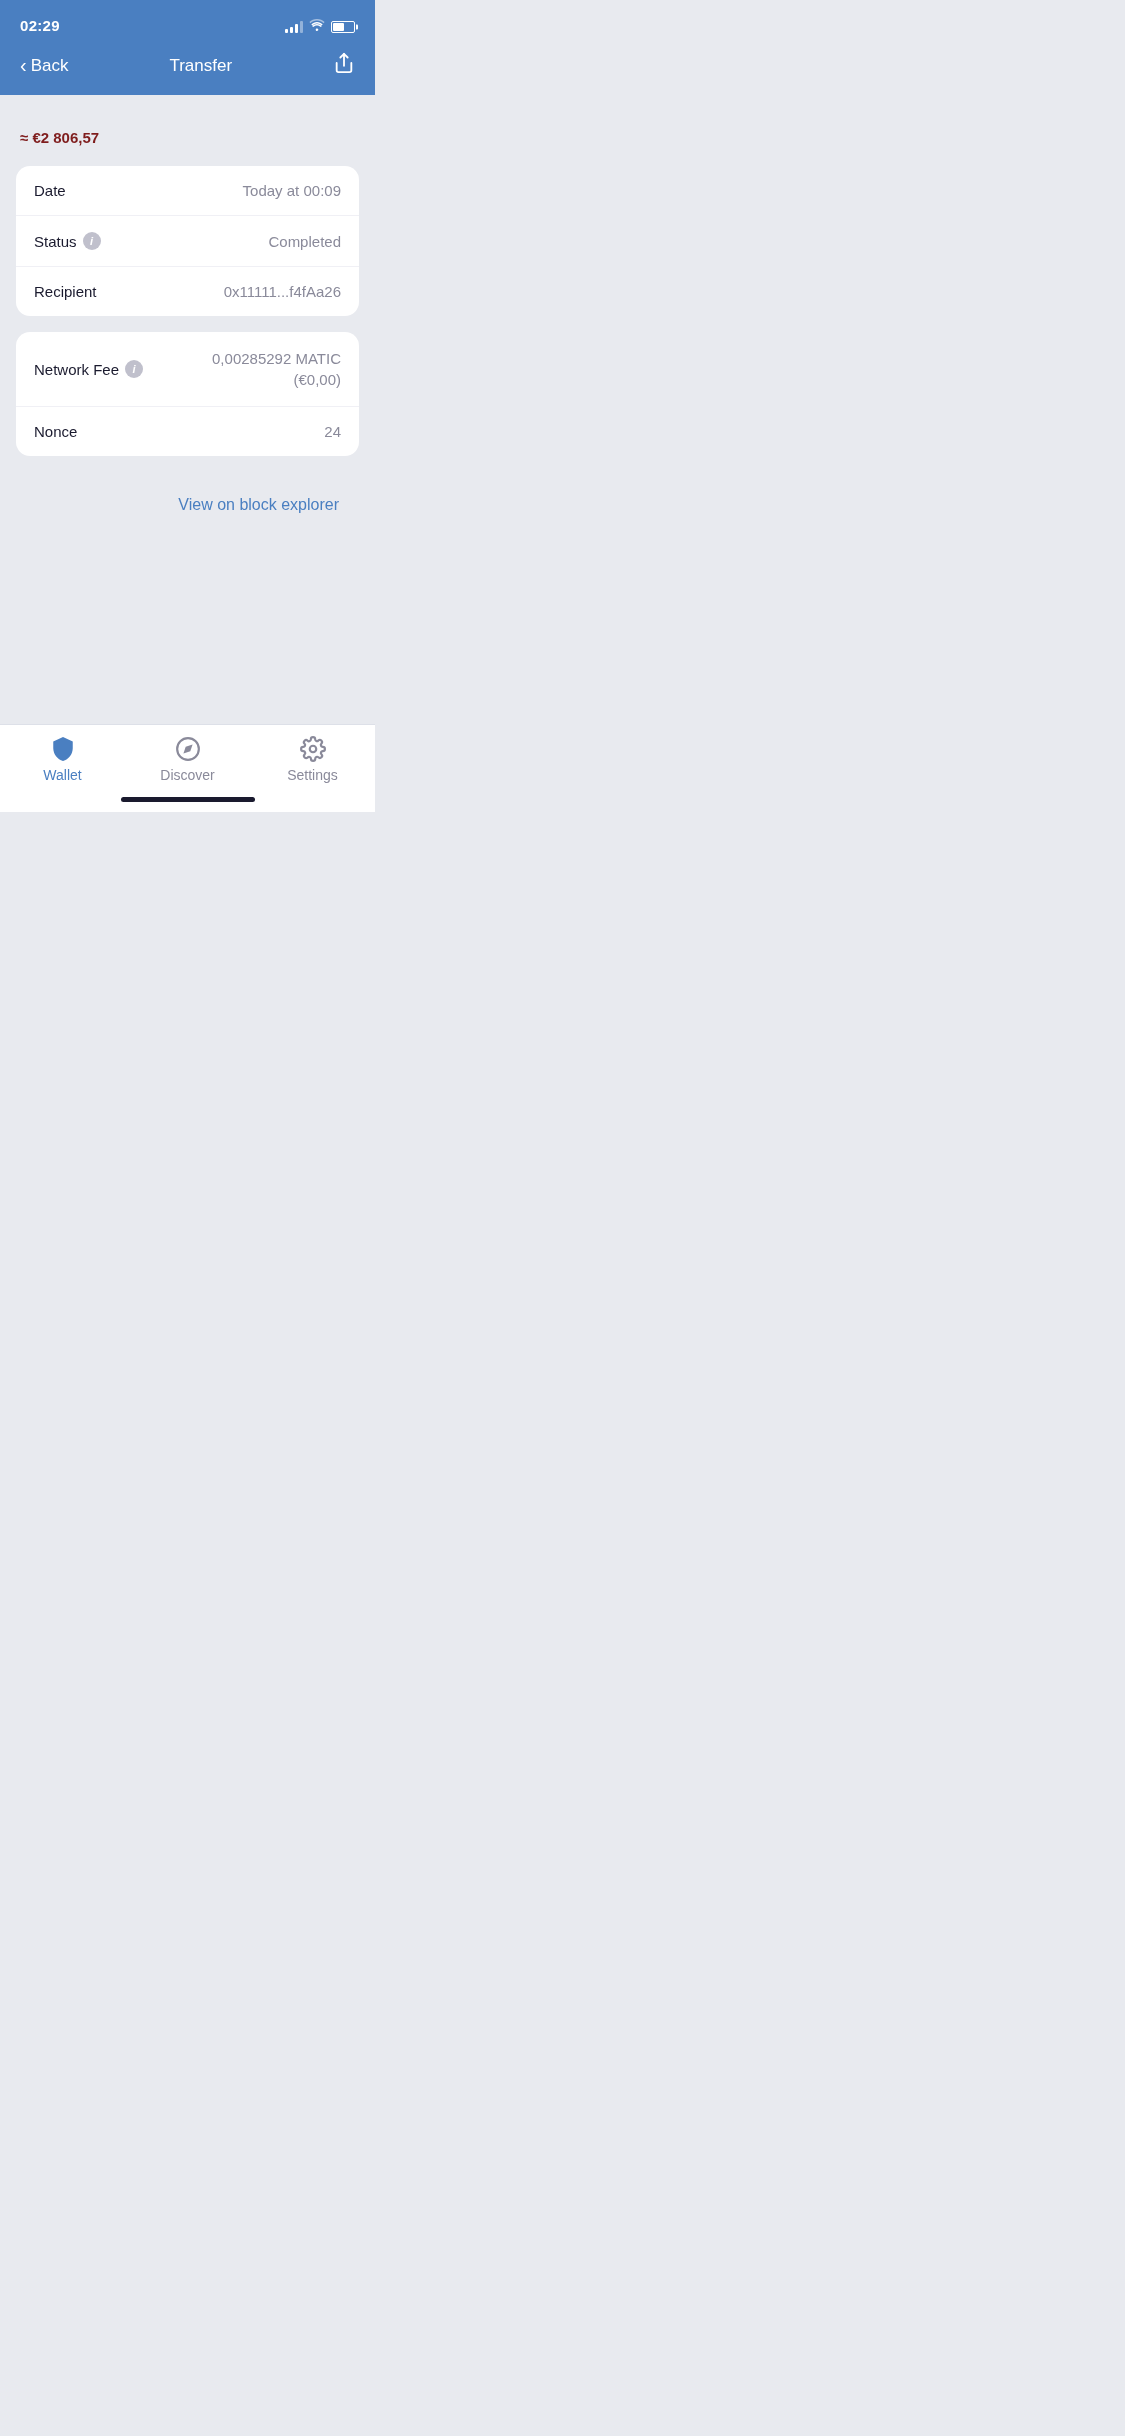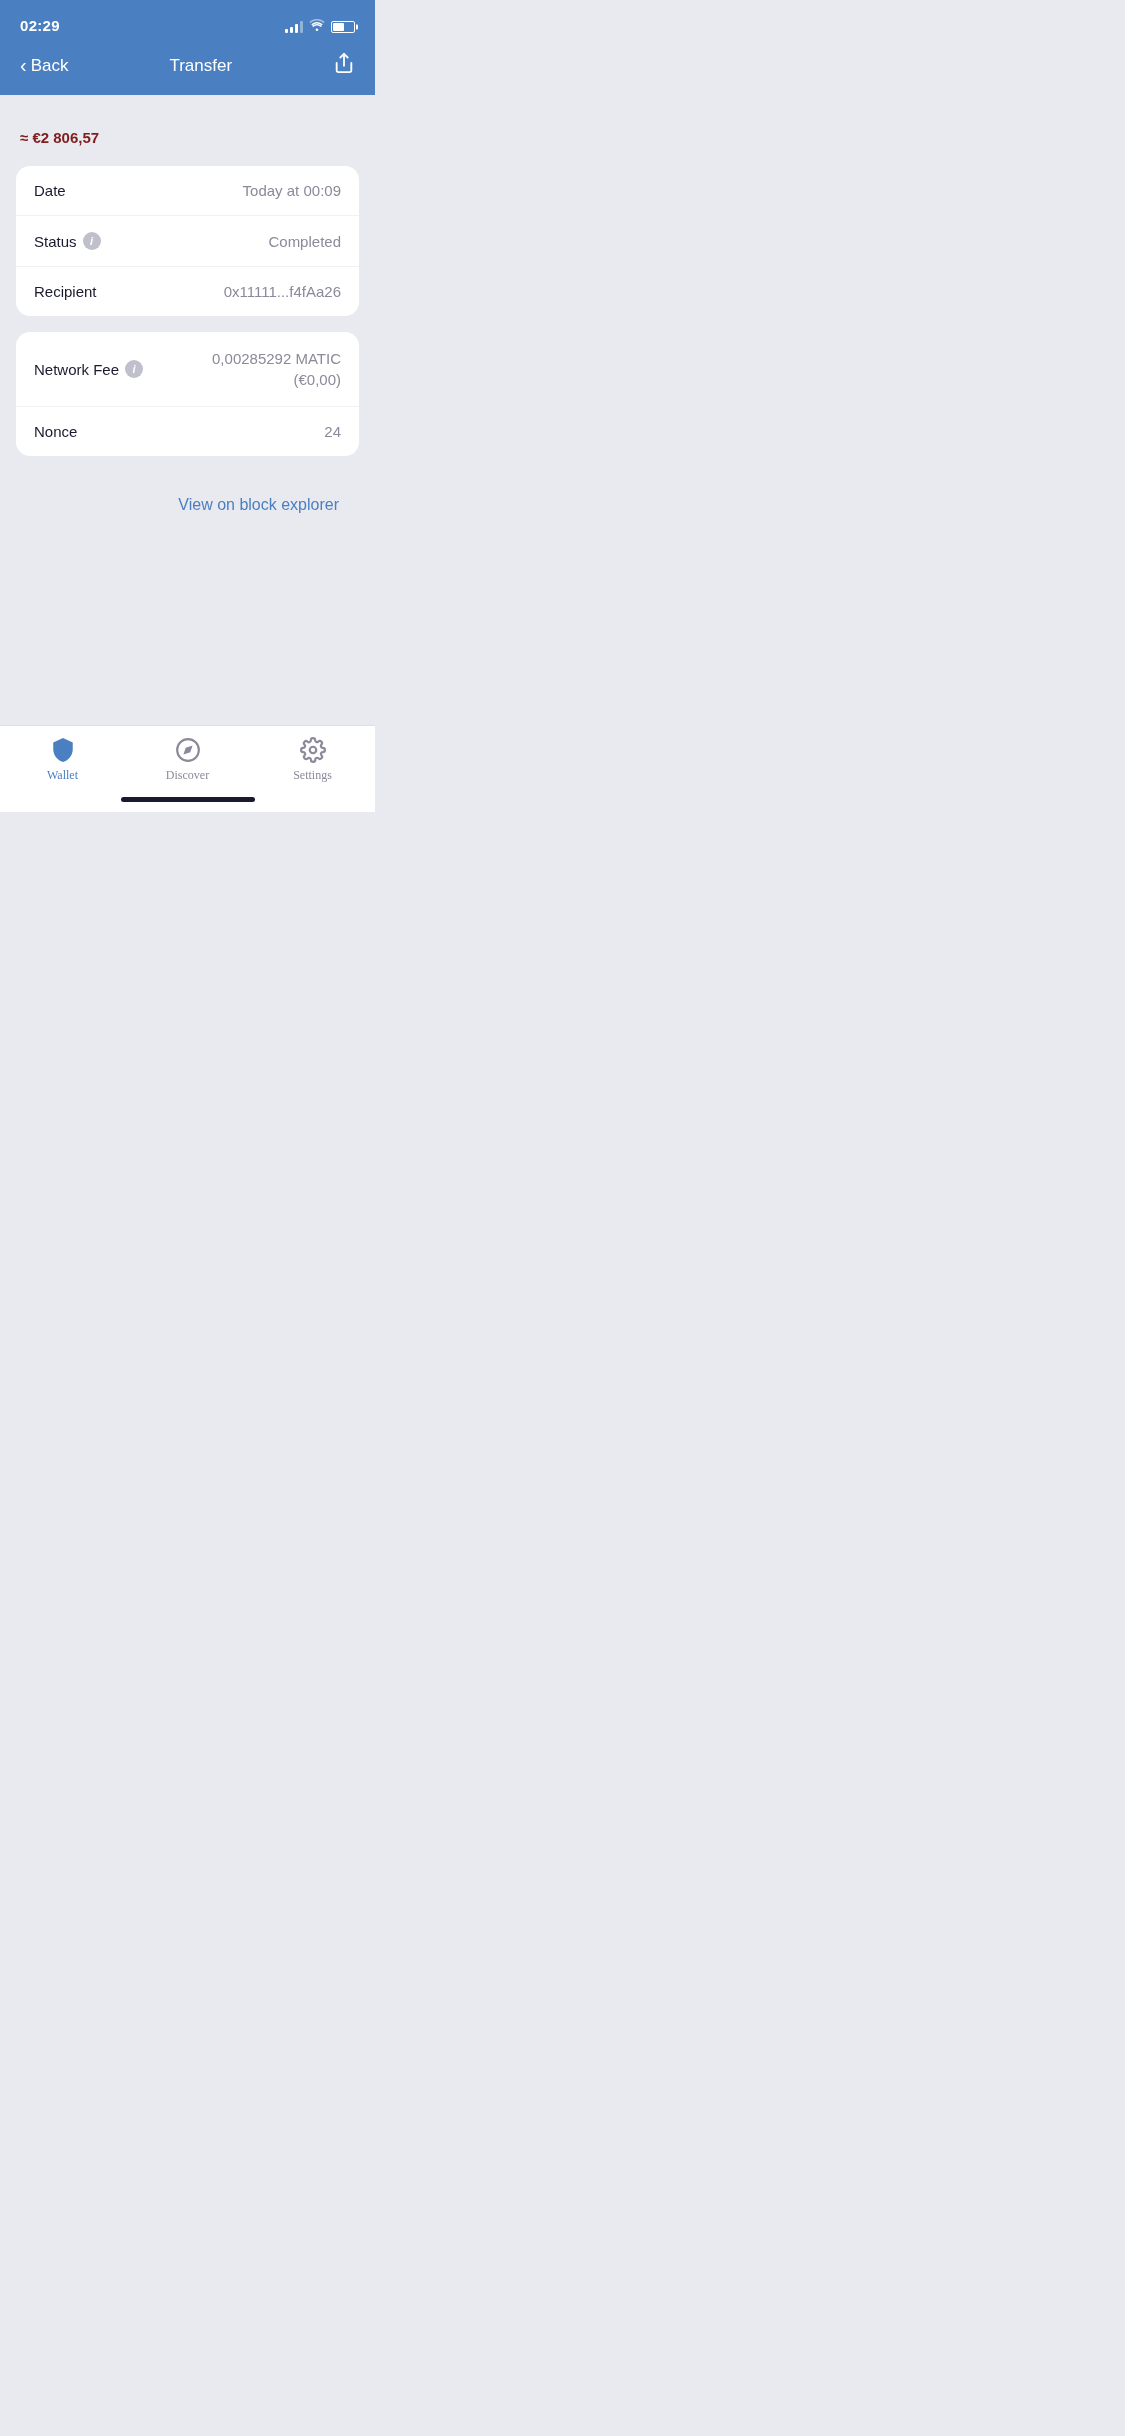--- a/index.html
+++ b/index.html
@@ -233,23 +233,22 @@
 
     .tab-icon {
       width: 28px;
       height: 28px;
       display: flex;
       align-items: center;
       justify-content: center;
     }
 
     .tab-label {
-      font-size: 12px;
+      font-size: 14px;
       color: #8a8a9a;
-      font-family: Liberation Serif, serif;
     }
 
     .tab-label.active {
       color: #4a7fc1;
     }
 
     
     .home-indicator {
       background: white;
       display: flex;

